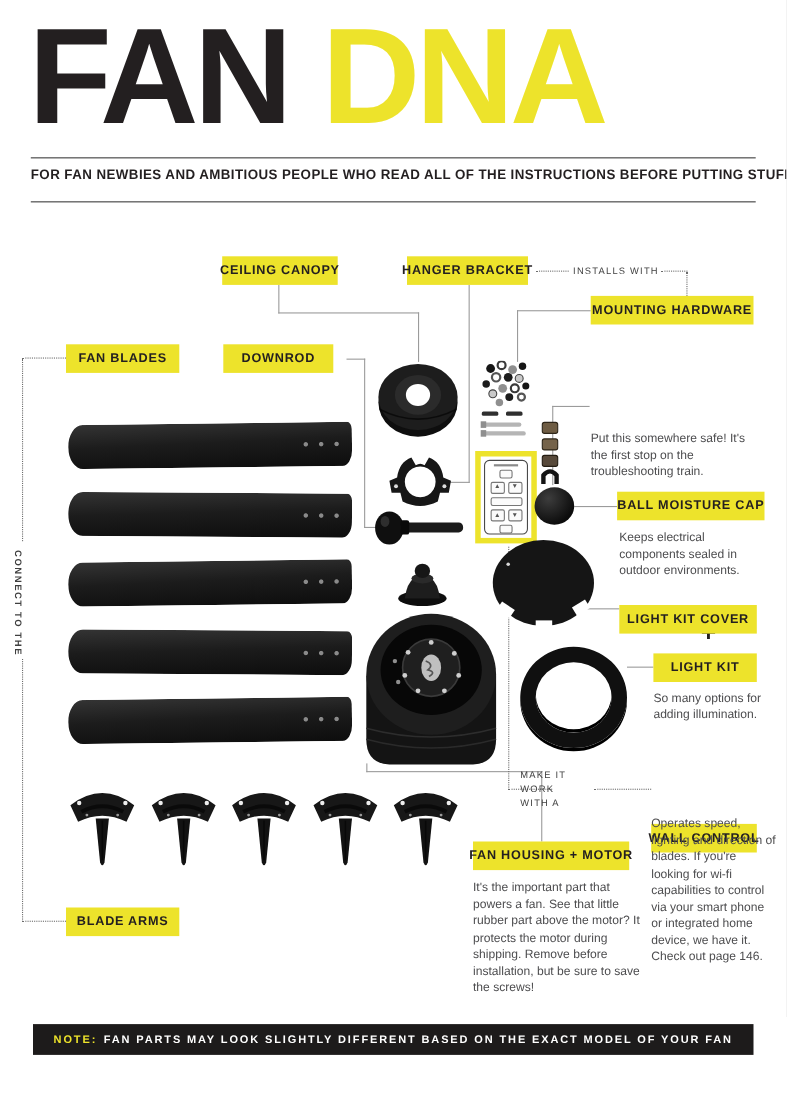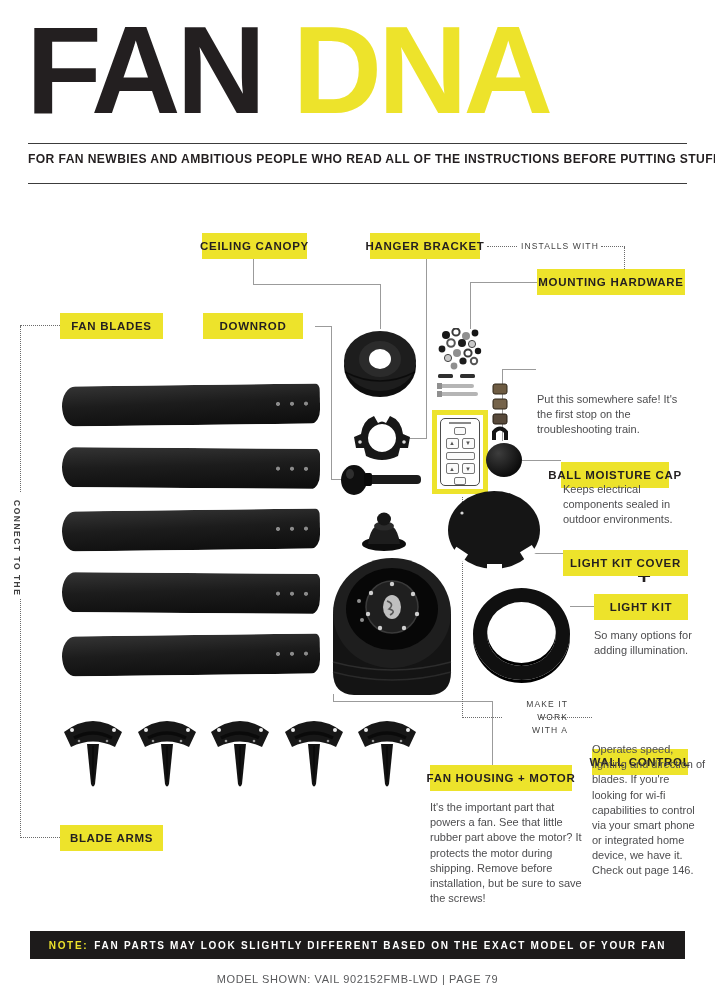--- a/index.html
+++ b/index.html
@@ -136,29 +136,29 @@
   <div class="dh" style="left:20px;top:325px;width:40px;"></div>
   <div class="dv" style="left:20px;top:326px;height:166px;"></div>
   <div class="dv" style="left:20px;top:592px;height:246px;"></div>
   <div class="dh" style="left:20px;top:837px;width:40px;"></div>
   <div class="dv" style="left:462px;top:497px;height:221px;"></div>
   <div class="dh" style="left:462px;top:717px;width:40px;"></div>
   <div class="dh" style="left:540px;top:717px;width:52px;"></div>
 
   <div class="tinynote" style="left:521px;top:241px;">INSTALLS WITH</div>
   <div class="vtext" style="left:12px;top:497px;">CONNECT TO THE</div>
-  <div class="tinynote" style="left:520px;top:698px;width:48px;white-space:normal;text-align:right;line-height:1.5;">MAKE IT WORK WITH A</div>
+  <div class="tinynote" style="left:473px;top:698px;width:48px;white-space:normal;text-align:left;line-height:1.5;">MAKE IT WORK WITH A</div>
   <div class="plus" style="left:631px;top:562px;width:26px;text-align:center;">+</div>
 
   <div class="lbl" style="left:202px;top:233px;width:105px;">CEILING CANOPY</div>
   <div class="lbl" style="left:370px;top:233px;width:110px;">HANGER BRACKET</div>
   <div class="lbl" style="left:537px;top:269px;width:148px;">MOUNTING HARDWARE</div>
   <div class="lbl" style="left:60px;top:313px;width:103px;">FAN BLADES</div>
   <div class="lbl" style="left:203px;top:313px;width:100px;">DOWNROD</div>
-  <div class="lbl" style="left:561px;top:462px;width:108px;">BALL MOISTURE CAP</div>
+  <div class="lbl" style="left:561px;top:447px;width:134px;">BALL MOISTURE CAP</div>
   <div class="lbl" style="left:563px;top:516px;width:125px;margin-top:34px;">LIGHT KIT COVER</div>
   <div class="lbl" style="left:594px;top:594px;width:94px;">LIGHT KIT</div>
   <div class="lbl" style="left:592px;top:706px;width:96px;margin-top:43px;">WALL CONTROL</div>
   <div class="lbl" style="left:430px;top:765px;width:142px;">FAN HOUSING + MOTOR</div>
   <div class="lbl" style="left:60px;top:825px;width:103px;">BLADE ARMS</div>
 
   <div class="desc" style="left:537px;top:392px;width:152px;">Put this somewhere safe! It's the first stop on the troubleshooting train.</div>
   <div class="desc" style="left:563px;top:482px;width:138px;">Keeps electrical components sealed in outdoor environments.</div>
   <div class="desc" style="left:594px;top:628px;width:112px;">So many options for adding illumination.</div>
   <div class="desc" style="left:592px;top:742px;width:114px;">Operates speed, lighting and direction of blades. If you're looking for wi-fi capabilities to control via your smart phone or integrated home device, we have it. Check out page 146.</div>
@@ -331,15 +331,14 @@
       <circle cx="45" cy="35" r="1.3" fill="#9a9a9a"></circle>
       <path d="M25,38 L37,38 L33,78 Q31,83 29,78 Z" fill="#121212"></path>
       <path d="M31,40 L31,76" stroke="#000" stroke-width="1.5" opacity=".5"></path>
     </svg>
     </div>
 
   <div class="notebar">
     <span class="note-word">NOTE:</span>
     <span>FAN PARTS MAY LOOK SLIGHTLY DIFFERENT BASED ON THE EXACT MODEL OF YOUR FAN</span>
   </div>
-  <div class="modelline">MODEL SHOWN: VAIL 902152FMB-LWD | PAGE 79</div>
 
 </div>
 
 </body></html>

